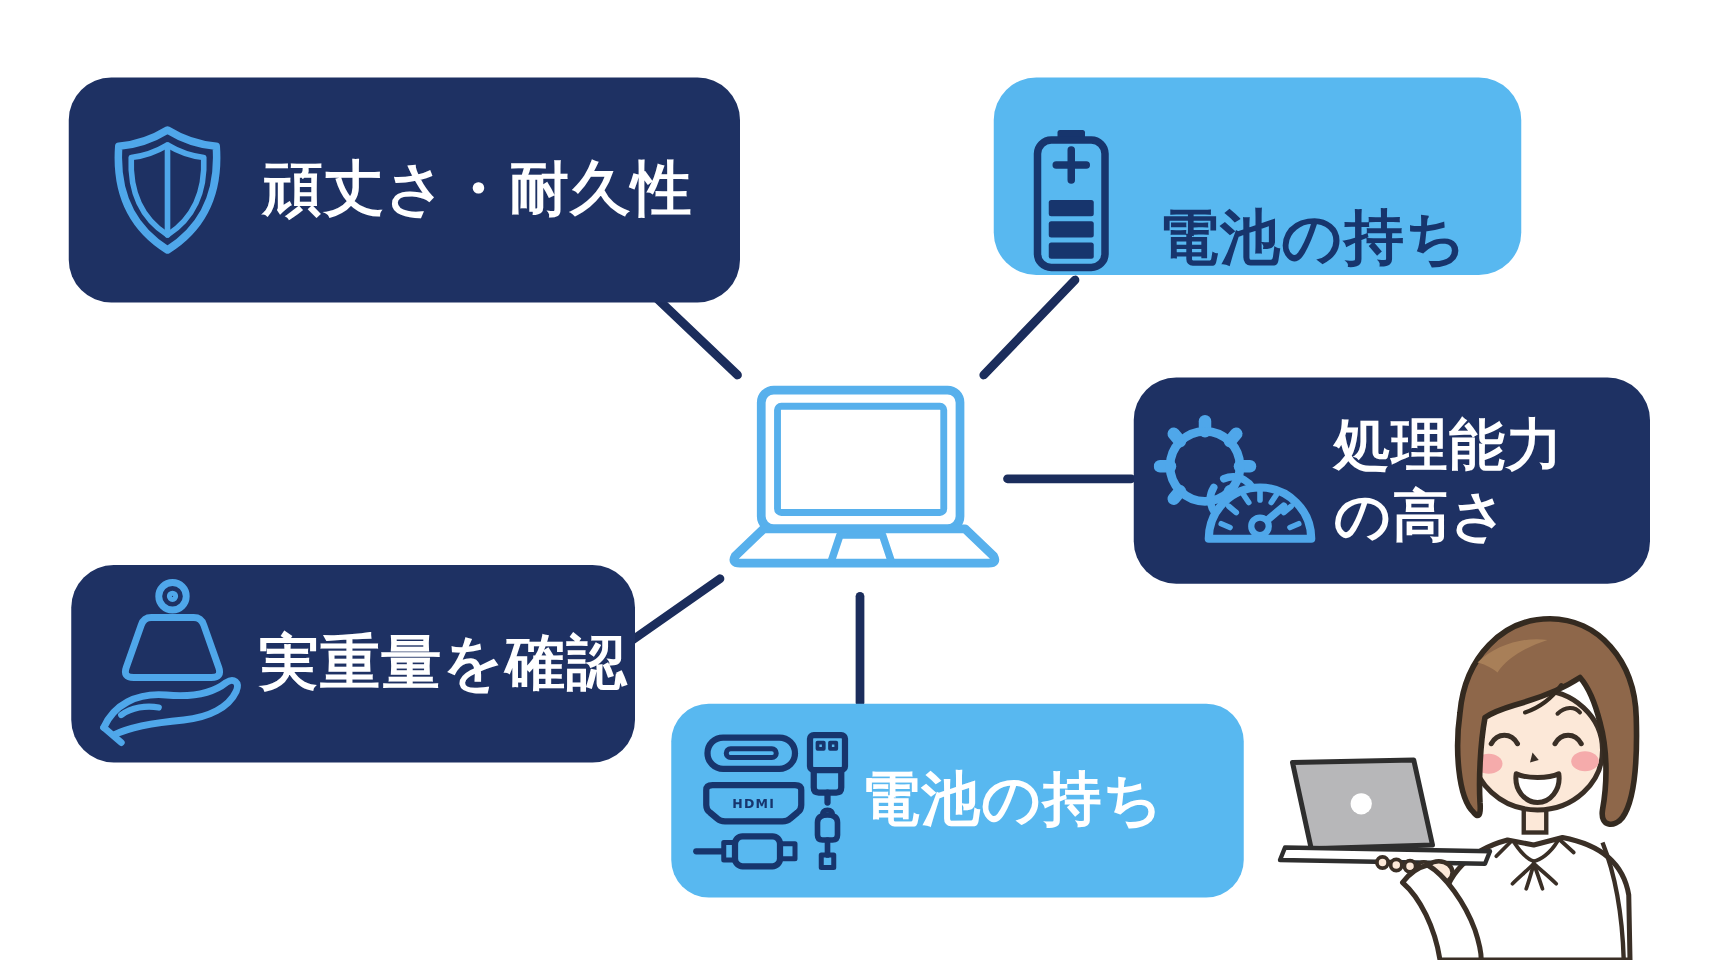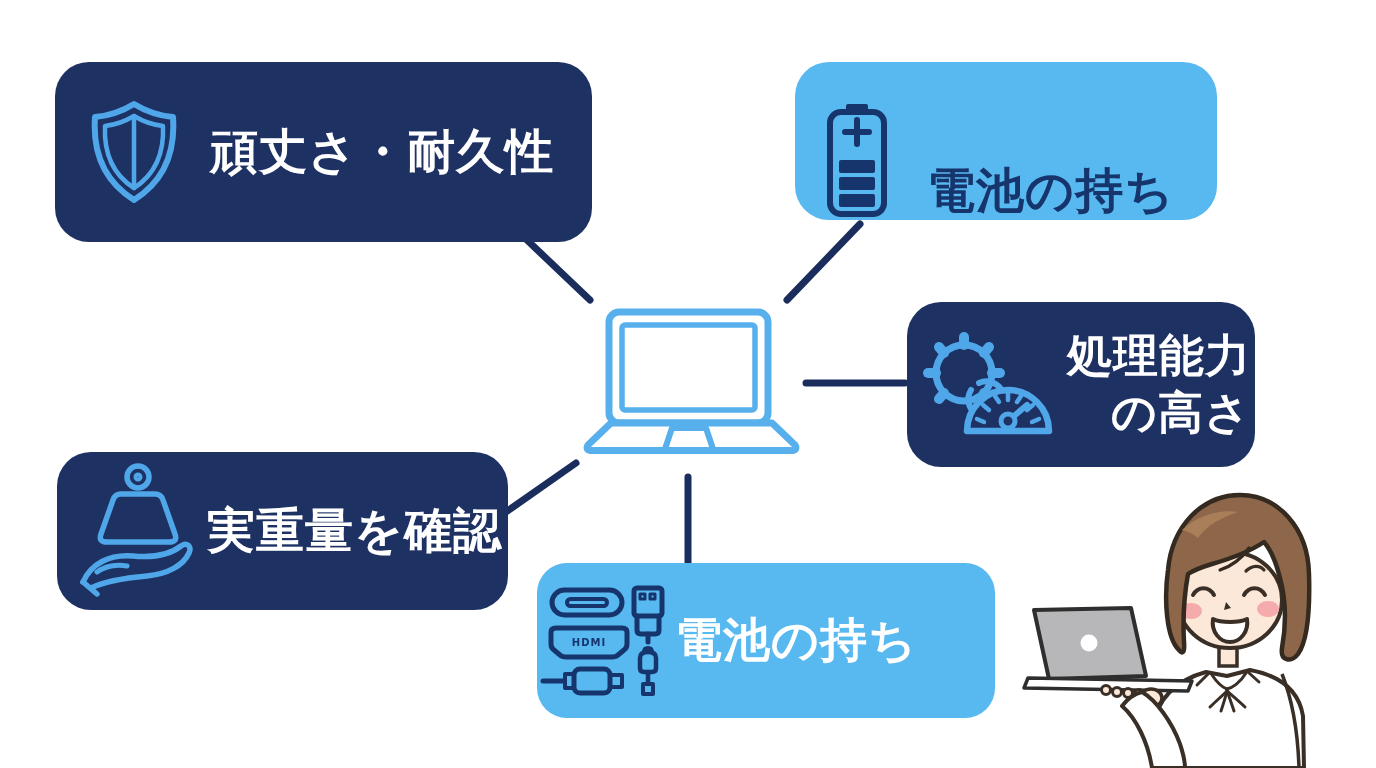--- a/index.html
+++ b/index.html
@@ -23,27 +23,27 @@
   }
   .white-text { color:#ffffff; }
   .navy-text  { color:#17356d; }
 
   #node-durability  { left:55px;  top:62px;  width:537px; height:180px; padding-left:33px; }
   #node-durability .node-label { font-size:48px; margin-left:30px; }
 
   #node-battery     { left:795px; top:62px;  width:422px; height:158px; padding-left:30px;align-items:flex-end; }
   #node-battery .node-label { font-size:48px; margin-left:38px; }
 
-  #node-performance { left:907px; top:302px; width:348px; height:165px; padding-left:16px;text-align:right; }
+  #node-performance { left:907px; top:302px; width:413px; height:165px; padding-left:16px; }
   #node-performance .node-label { font-size:45px; margin-left:10px; line-height:1.25; }
 
   #node-weight      { left:57px;  top:452px; width:451px; height:158px; padding-left:18px; }
   #node-weight .node-label { font-size:48px; margin-left:4px; }
 
-  #node-ports       { left:537px; top:563px; width:458px; height:155px; border-radius:30px; }
+  #node-ports       { left:537px; top:563px; width:458px; height:155px; padding-left:14px; border-radius:30px; }
   #node-ports .node-label { font-size:47px; margin-left:10px; }
 
   .center-laptop { position:absolute; left:573px; top:298px; z-index:2; }
   .woman { position:absolute; left:1016px; top:478px; z-index:3; }
   .hdmi-label { font:bold 10px "DejaVu Sans","Liberation Sans",sans-serif; letter-spacing:1px; }
 </style>
 </head>
 <body>
 
 <div class="canvas">

